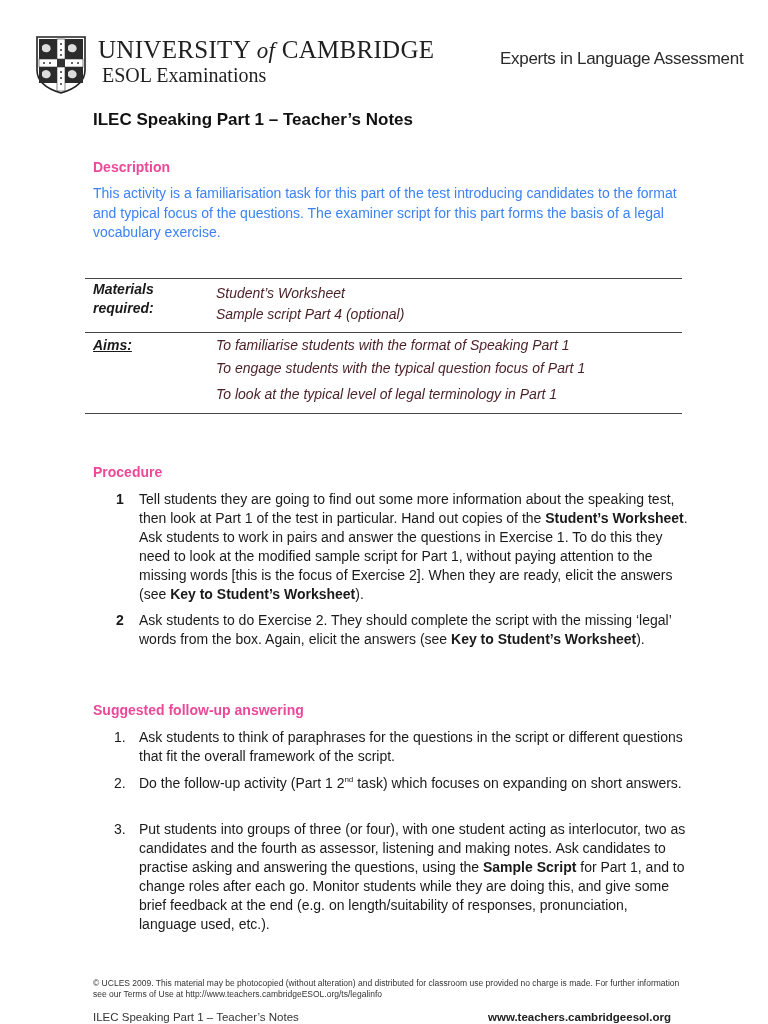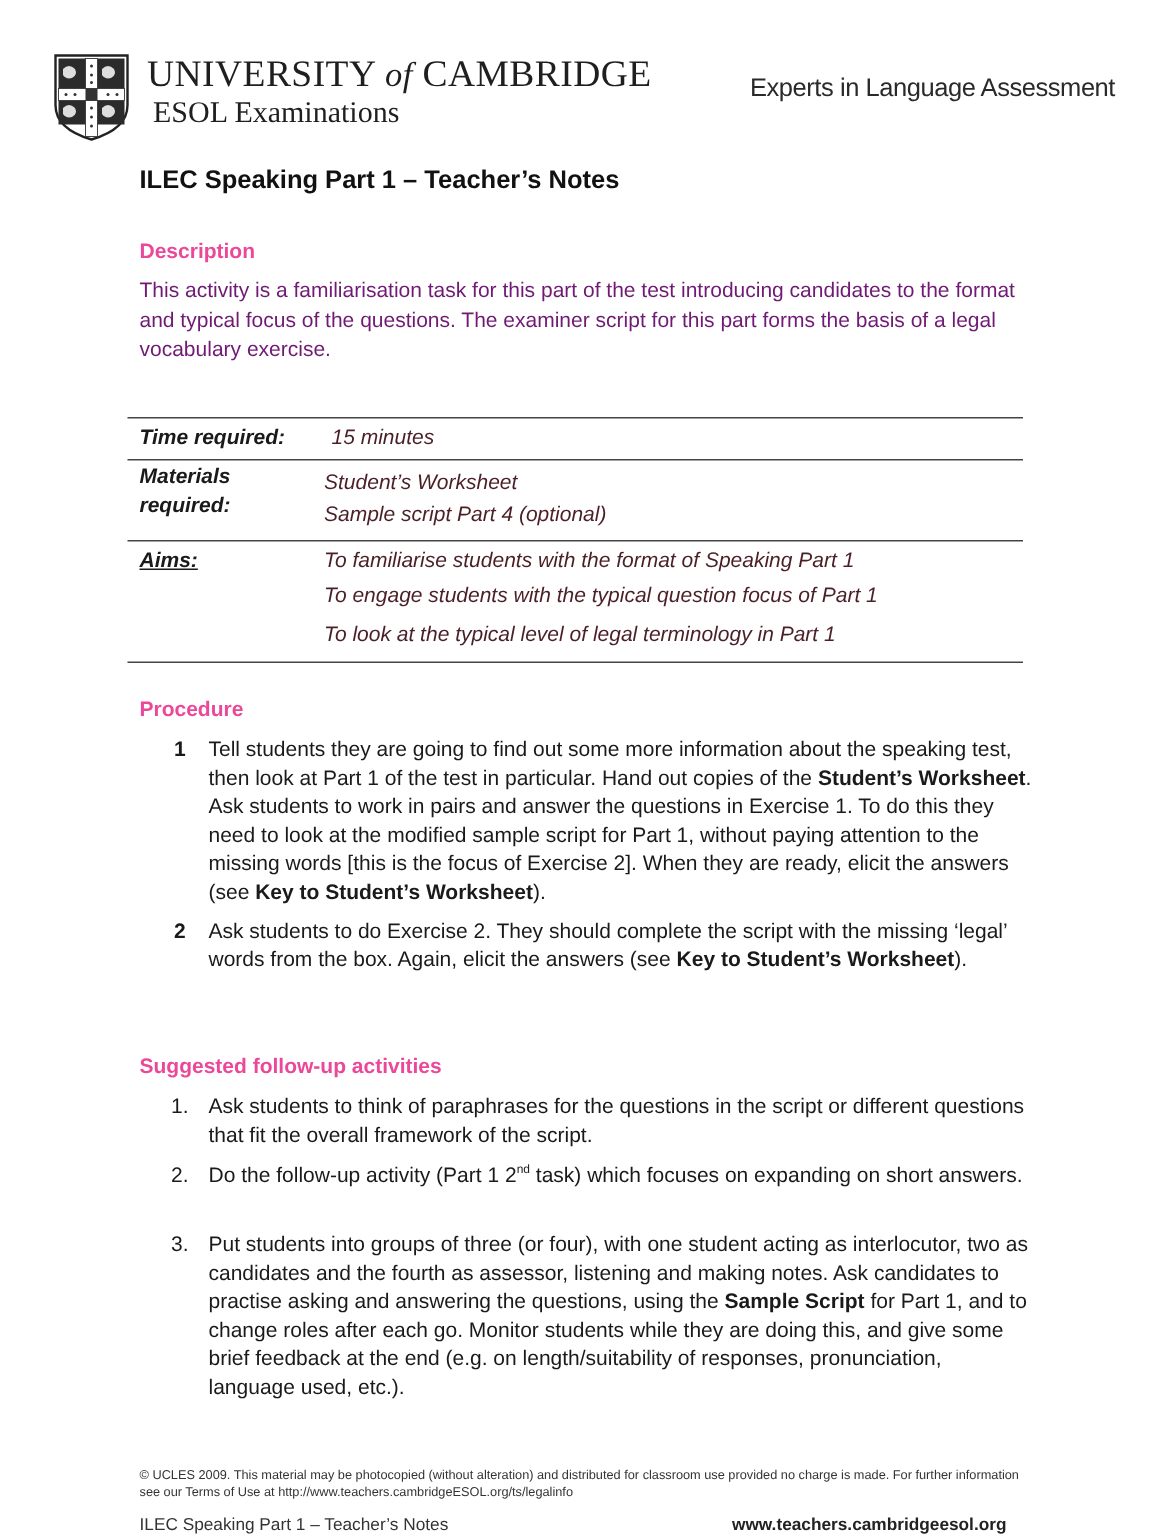--- a/index.html
+++ b/index.html
@@ -9,21 +9,21 @@
     .crest { position: absolute; left: 36px; top: 36px; width: 50px; height: 58px; }
     .brand-name { position: absolute; left: 98px; top: 36px; font-family: "Liberation Serif", serif; font-size: 25px; letter-spacing: 0.3px; color: #1f1f1f; white-space: nowrap; }
     .brand-name .of { font-style: italic; font-size: 23px; }
     .brand-sub { position: absolute; left: 102px; top: 64px; font-family: "Liberation Serif", serif; font-size: 20px; color: #1f1f1f; white-space: nowrap; }
     .tagline { position: absolute; left: 500px; top: 49px; font-family: "Liberation Sans", sans-serif; font-size: 17px; color: #2a2a2a; letter-spacing: -0.3px; white-space: nowrap; }
 
     .content { position: absolute; left: 93px; top: 108px; width: 590px; }
     .page-title { font-size: 17px; font-weight: bold; margin: 0; position: absolute; top: 2px; left: 0; white-space: nowrap; color: #111; }
 
     .h2 { font-size: 14px; font-weight: bold; color: #ec4899; position: absolute; left: 0; white-space: nowrap; }
-    .para { font-size: 14px; line-height: 19.5px; position: absolute; left: 0; width: 590px; color: #701a75; }
+    .para { font-size: 14px; line-height: 19.5px; position: absolute; left: 0; width: 590px; color: #3b82f6; }
 
     .info-table { position: absolute; left: 85px; top: 278px; width: 597px; border-collapse: collapse; }
     .info-table td { vertical-align: top; font-size: 14px; padding: 0; }
     .info-table tr { border-top: 1.5px solid #444; }
     .info-table tr.last { border-bottom: 1.5px solid #444; }
     .lbl { width: 123px; padding-left: 8px !important; font-weight: bold; font-style: italic; color: #1a1a1a; line-height: 19px; }
     .val { font-style: italic; color: #4a1f26; line-height: 19px; }
     .val div { margin-bottom: 0; }
 
     .proc-item { position: absolute; left: 0; width: 560px; font-size: 14px; line-height: 19px; }
@@ -82,46 +82,40 @@
   <div class="proc-item" style="top:382px;">
     <span class="proc-num">1</span>
     <div class="proc-text"><span>Tell students they are going to find out some more information about the speaking test, then look at Part 1 of the test in particular. Hand out copies of the </span><span class="b">Student’s Worksheet</span><span>. Ask students to work in pairs and answer the questions in Exercise 1. To do this they need to look at the modified sample script for Part 1, without paying attention to the missing words [this is the focus of Exercise 2].  When they are ready, elicit the answers (see </span><span class="b">Key to Student’s Worksheet</span><span>).</span></div>
   </div>
 
   <div class="proc-item" style="top:503px;">
     <span class="proc-num">2</span>
     <div class="proc-text"><span>Ask students to do Exercise 2. They should complete the script with the missing ‘legal’ words from the box.  Again, elicit the answers (see </span><span class="b">Key to Student’s Worksheet</span><span>).</span></div>
   </div>
 
-  <div class="h2" style="top:594px;">Suggested follow-up activities</div>
+  <div class="h2" style="top:594px;">Suggested follow-up answering</div>
 
   <div class="proc-item" style="top:620px;">
     <span class="fu-num">1.</span>
     <div class="proc-text">Ask students to think of paraphrases for the questions in the script or different questions that fit the overall framework of the script.</div>
   </div>
 
   <div class="proc-item" style="top:666px;">
     <span class="fu-num">2.</span>
     <div class="proc-text"><span>Do the follow-up activity (Part 1 2</span><sup>nd</sup><span> task) which focuses on expanding on short answers.</span></div>
   </div>
 
   <div class="proc-item" style="top:712px;">
     <span class="fu-num">3.</span>
     <div class="proc-text"><span>Put students into groups of three (or four), with one student acting as interlocutor, two as candidates and the fourth as assessor, listening and making notes.  Ask candidates to practise asking and answering the questions, using the </span><span class="b">Sample Script</span><span> for Part 1, and to change roles after each go.  Monitor students while they are doing this, and give some brief feedback at the end (e.g. on length/suitability of responses, pronunciation, language used, etc.).</span></div>
   </div>
 </div>
 
 <table class="info-table">
   <tbody>
-      <tr>
-    <td class="lbl" style="padding-top:3px;padding-bottom:5px;">Time required:</td>
-    <td class="val" style="padding-top:3px;padding-bottom:5px;padding-left:5px;">
-          <div>15 minutes</div>
-        </td>
-  </tr>
   <tr>
     <td class="lbl" style="padding-top:1px;padding-bottom:7px;width:115px;">Materials required:</td>
     <td class="val" style="padding-top:5px;padding-bottom:7px;line-height:22px;">
       <div style="line-height:19px;">Student’s Worksheet</div>
       <div>Sample script Part 4 (optional)</div>
     </td>
   </tr>
   <tr class="last">
     <td class="lbl" style="padding-top:3px;padding-bottom:6px;text-decoration:underline;">Aims:</td>
     <td class="val" style="padding-top:3px;padding-bottom:6px;line-height:26px;">

